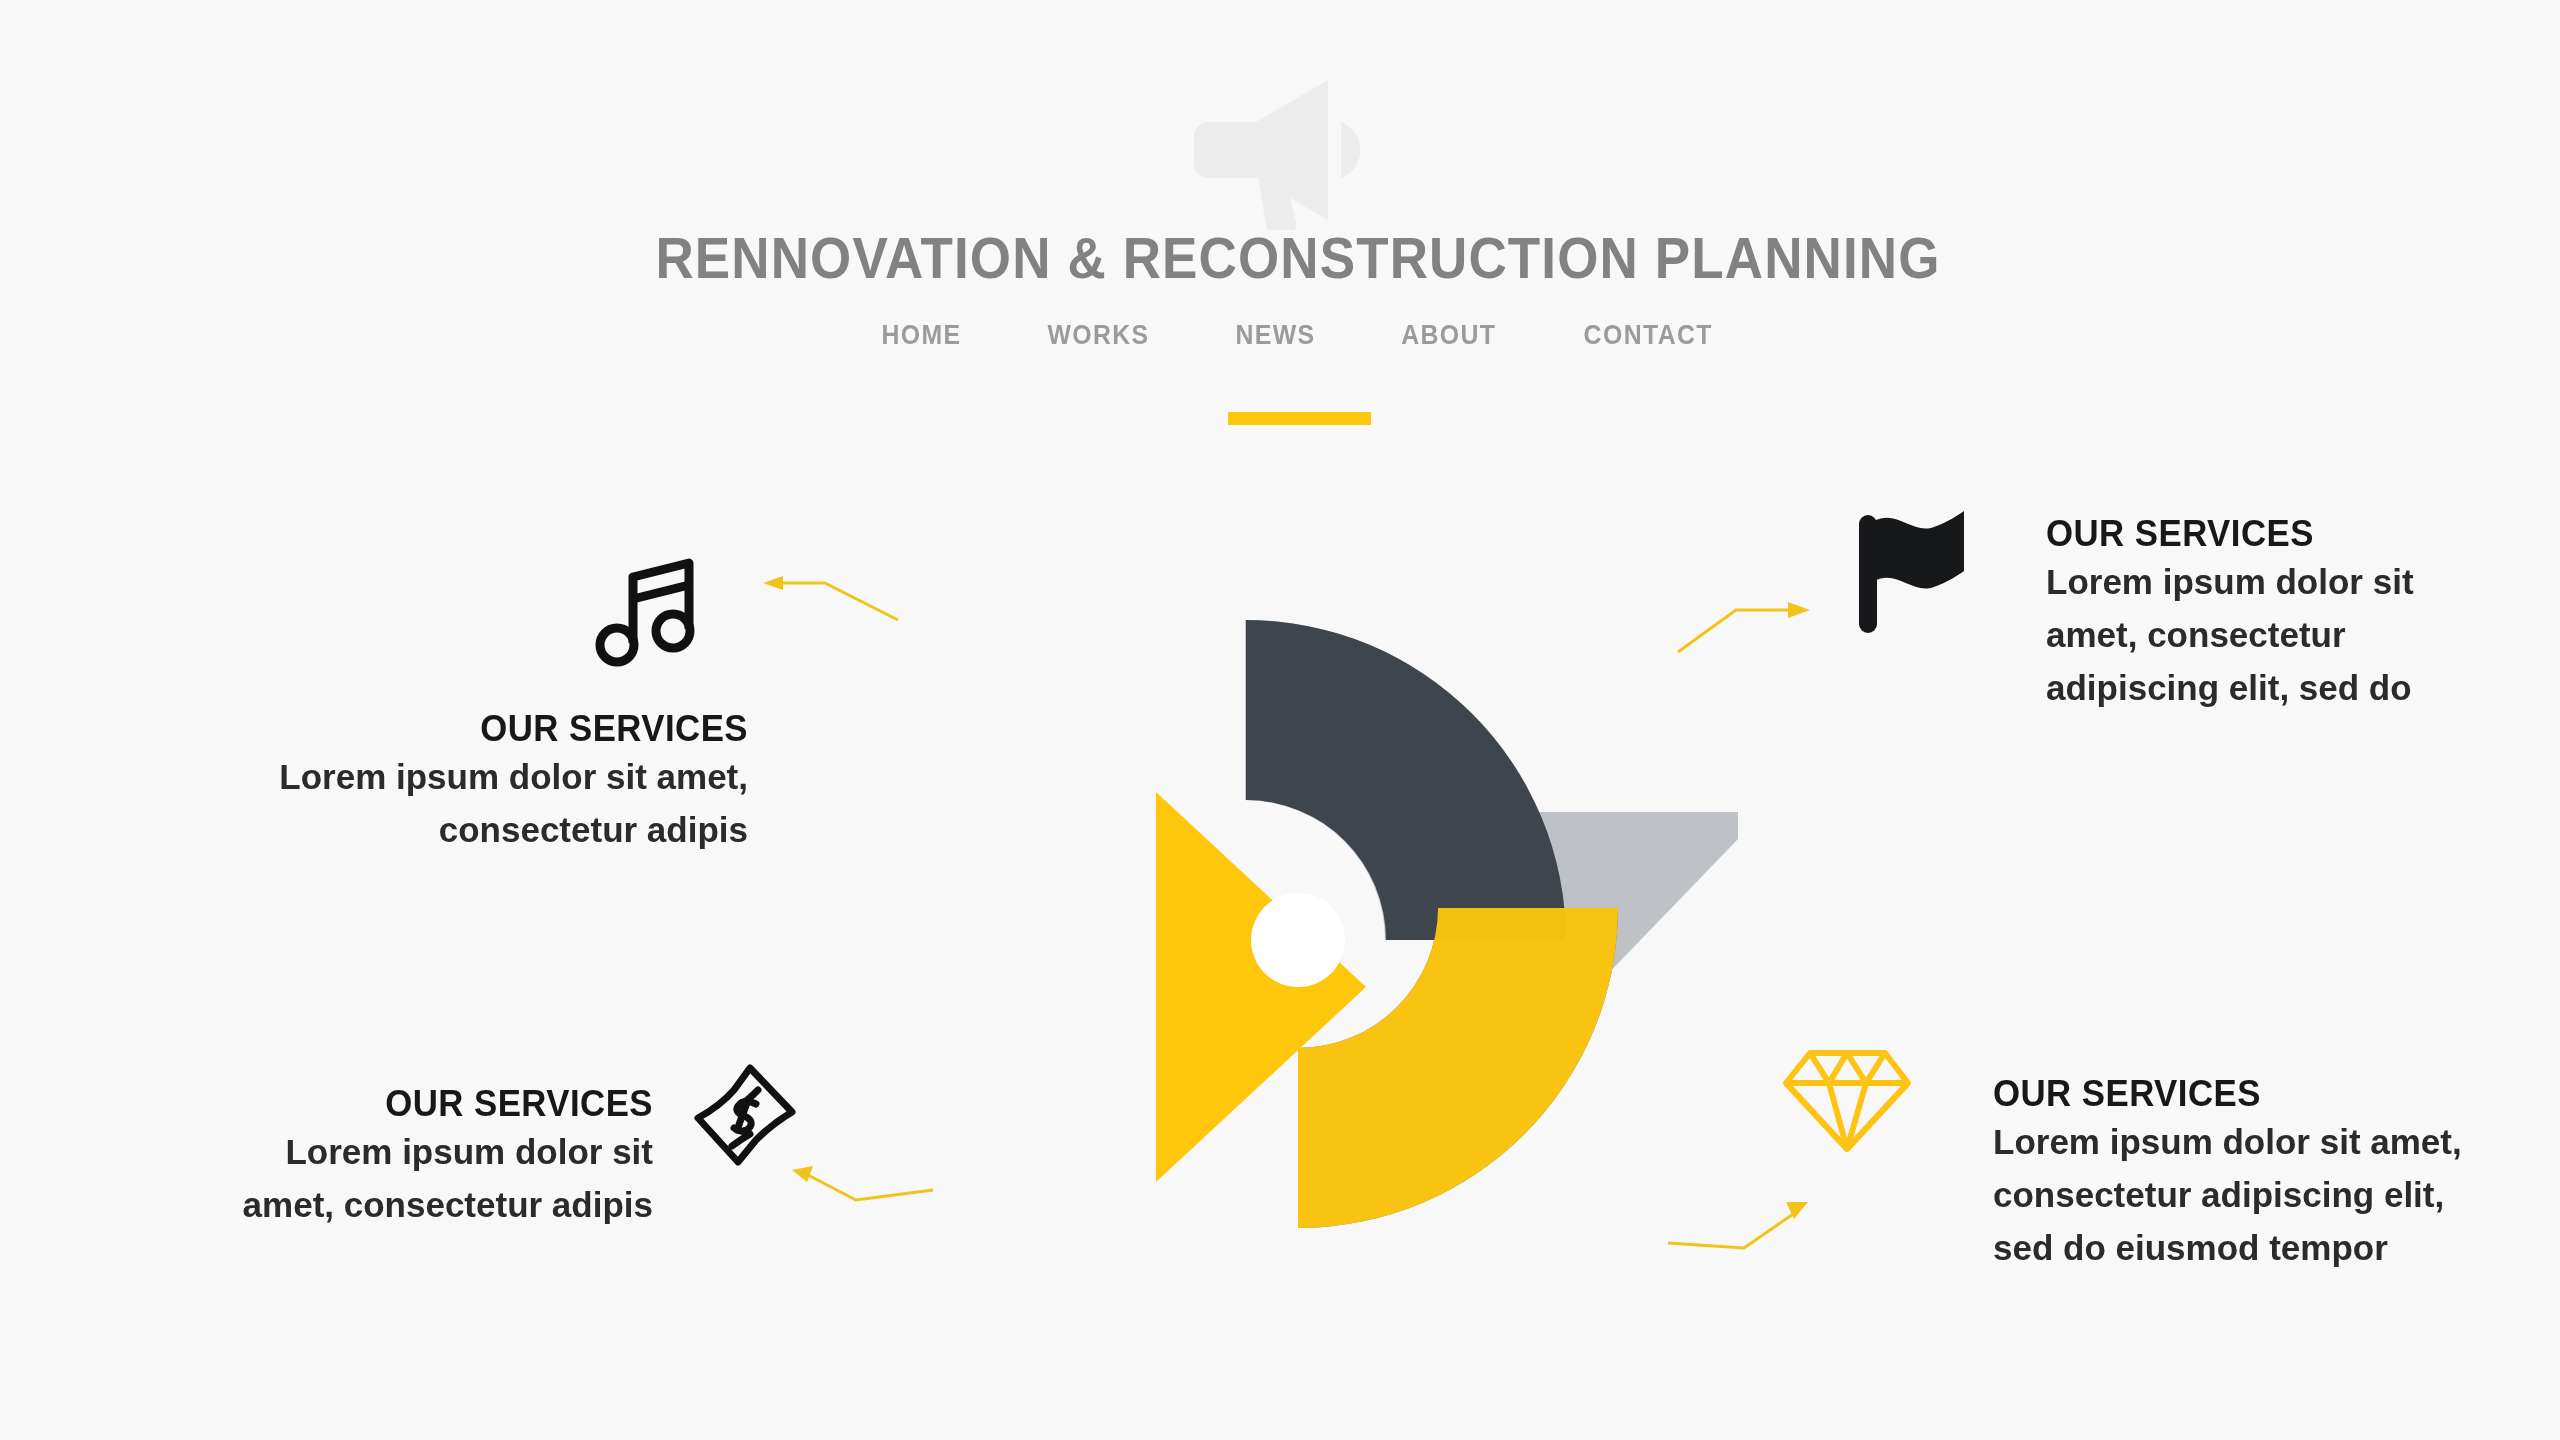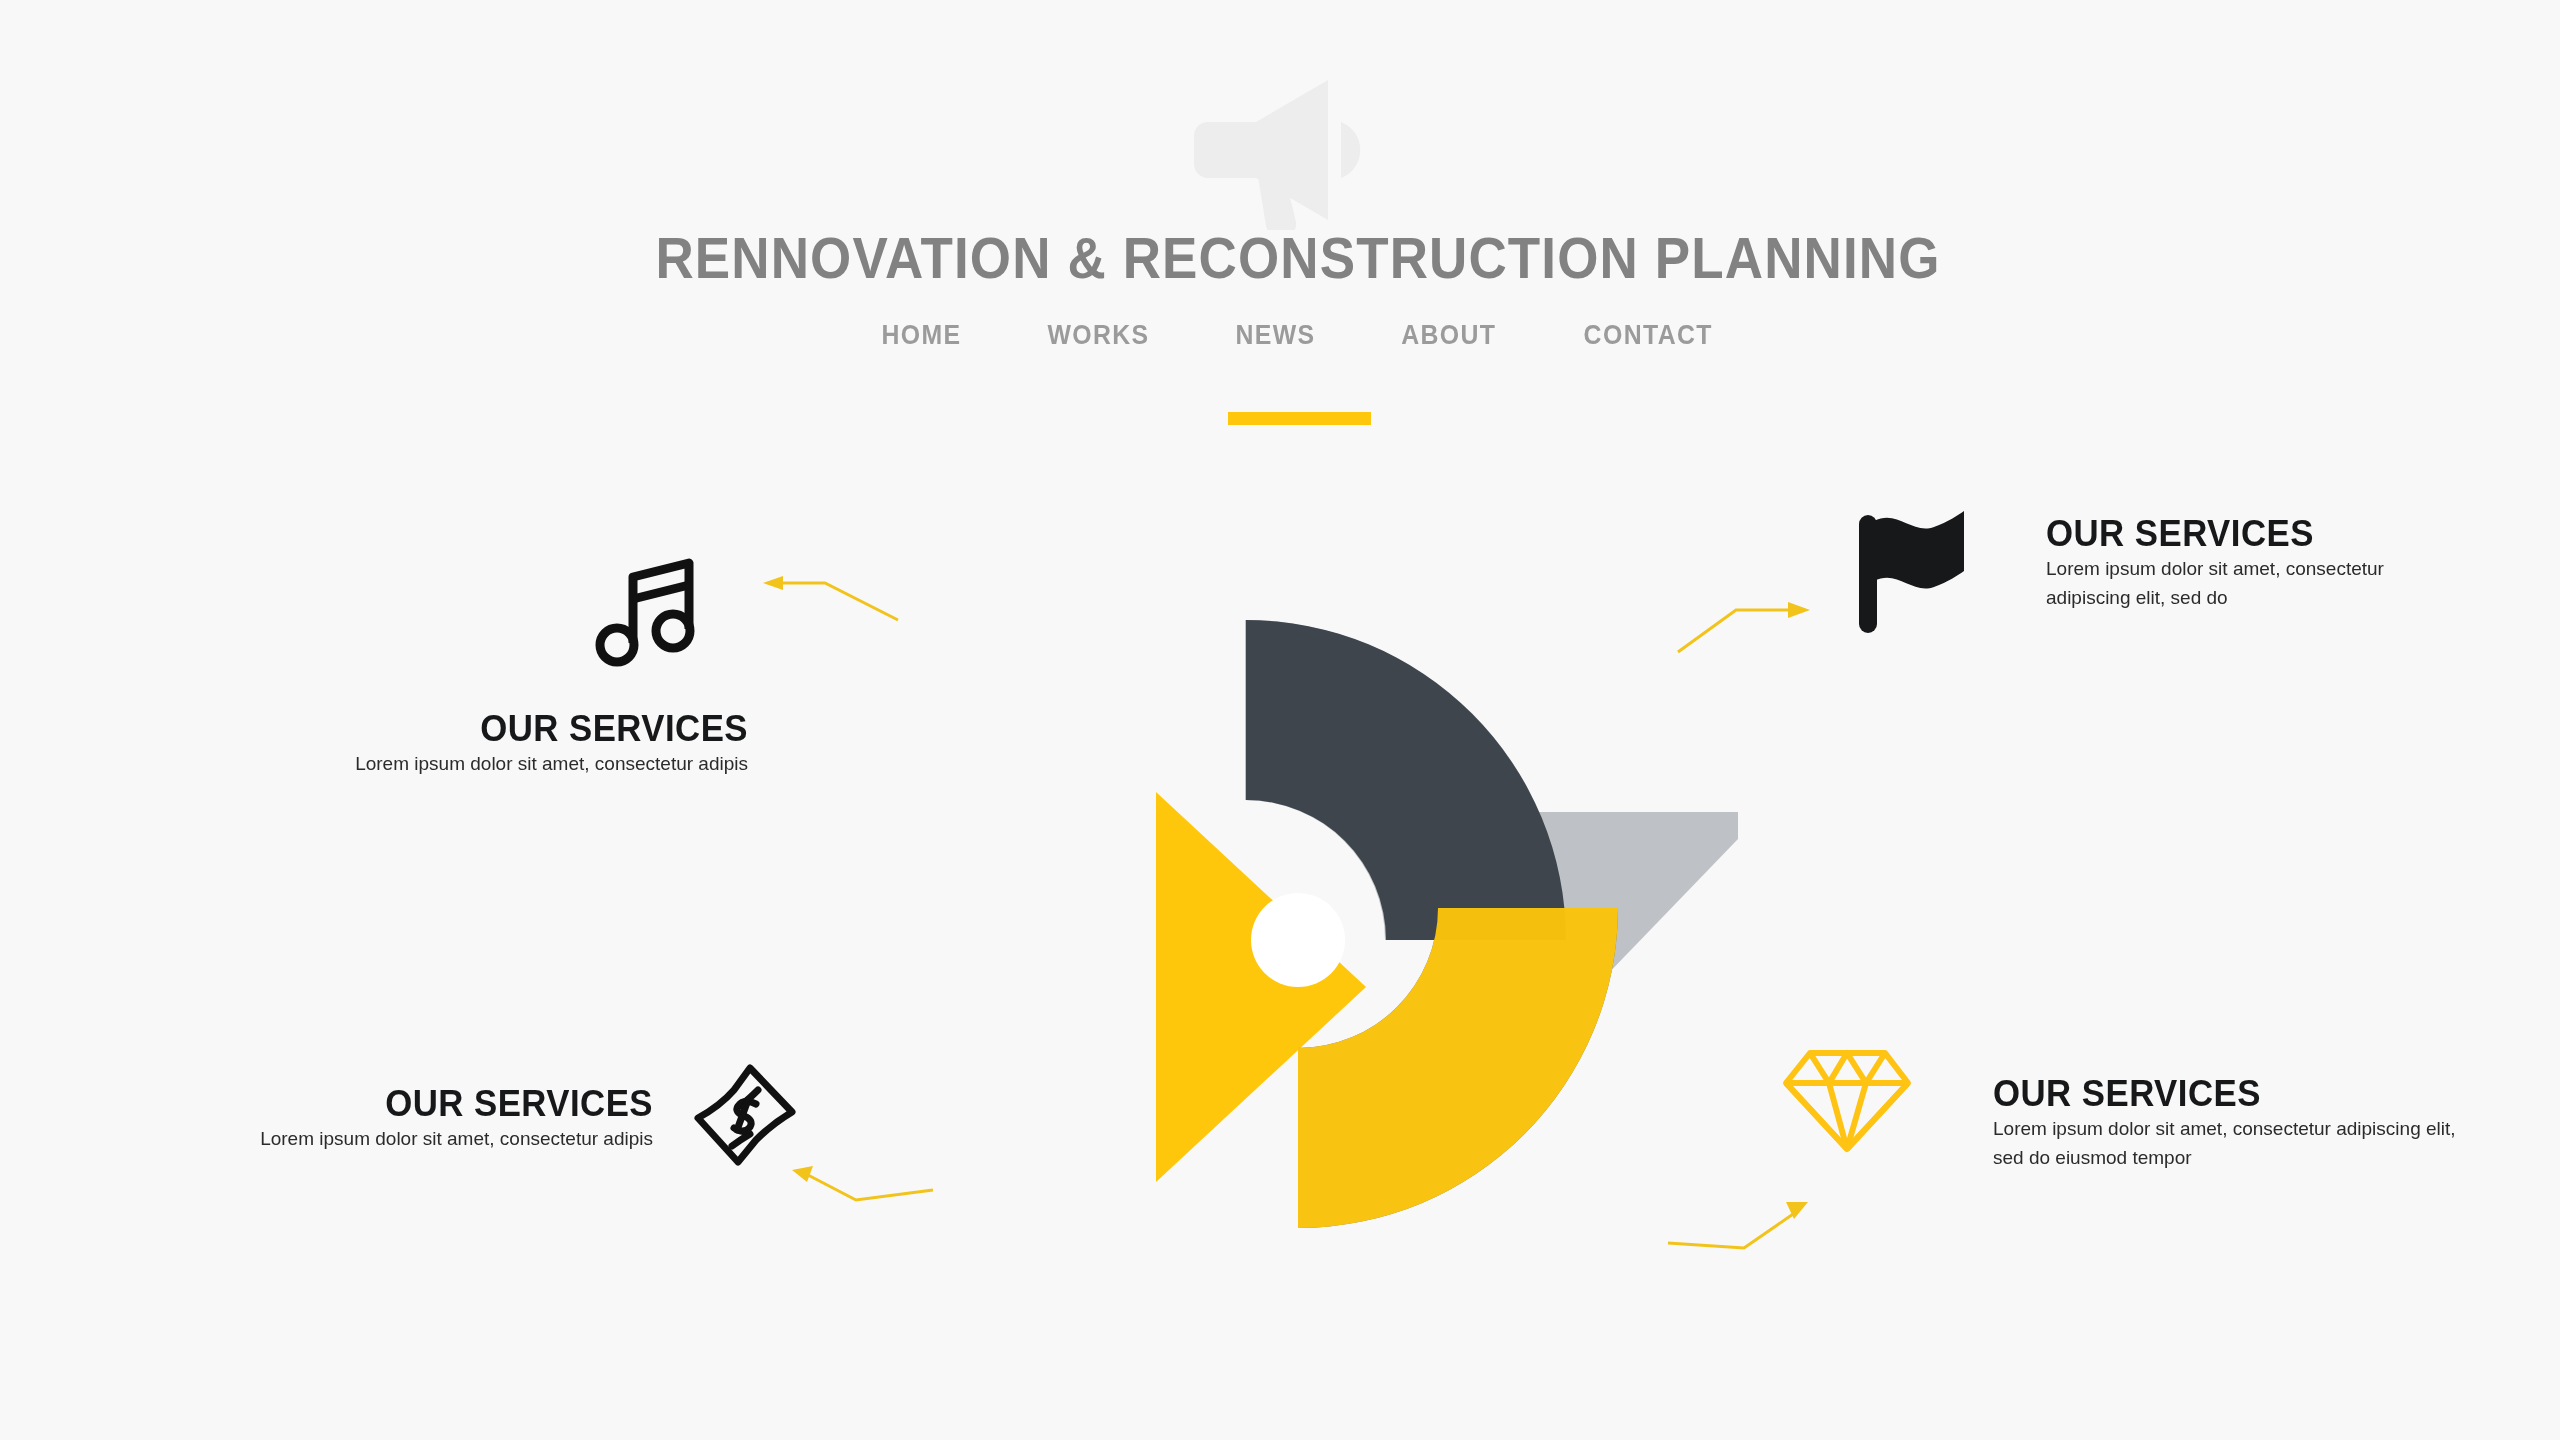--- a/index.html
+++ b/index.html
@@ -48,21 +48,21 @@
   
   .svc{position:absolute;margin-top:28px;}
   .svc-title{
     font-size:37px;font-weight:700;color:#17181A;
     letter-spacing:0.5px;transform:scaleX(0.94);
     transform-origin:left center;
     white-space:nowrap;
   }
   .svc-title.r{transform-origin:right center;}
   .svc-body{
-    font-size:19px;line-height:1.52;color:#2B2B2B;font-weight:400;
+    font-size:35px;line-height:1.52;color:#2B2B2B;font-weight:700;
   }
 
   
   #svc-tl{left:200px;top:680px;width:530px;text-align:right;}
   #svc-tl .svc-title{transform-origin:right center;}
   #icon-music{position:absolute;left:575px;top:555px;width:110px;height:115px;}
 
   
   #svc-bl{left:185px;top:1055px;width:450px;text-align:right;}
   #svc-bl .svc-title{transform-origin:right center;}

